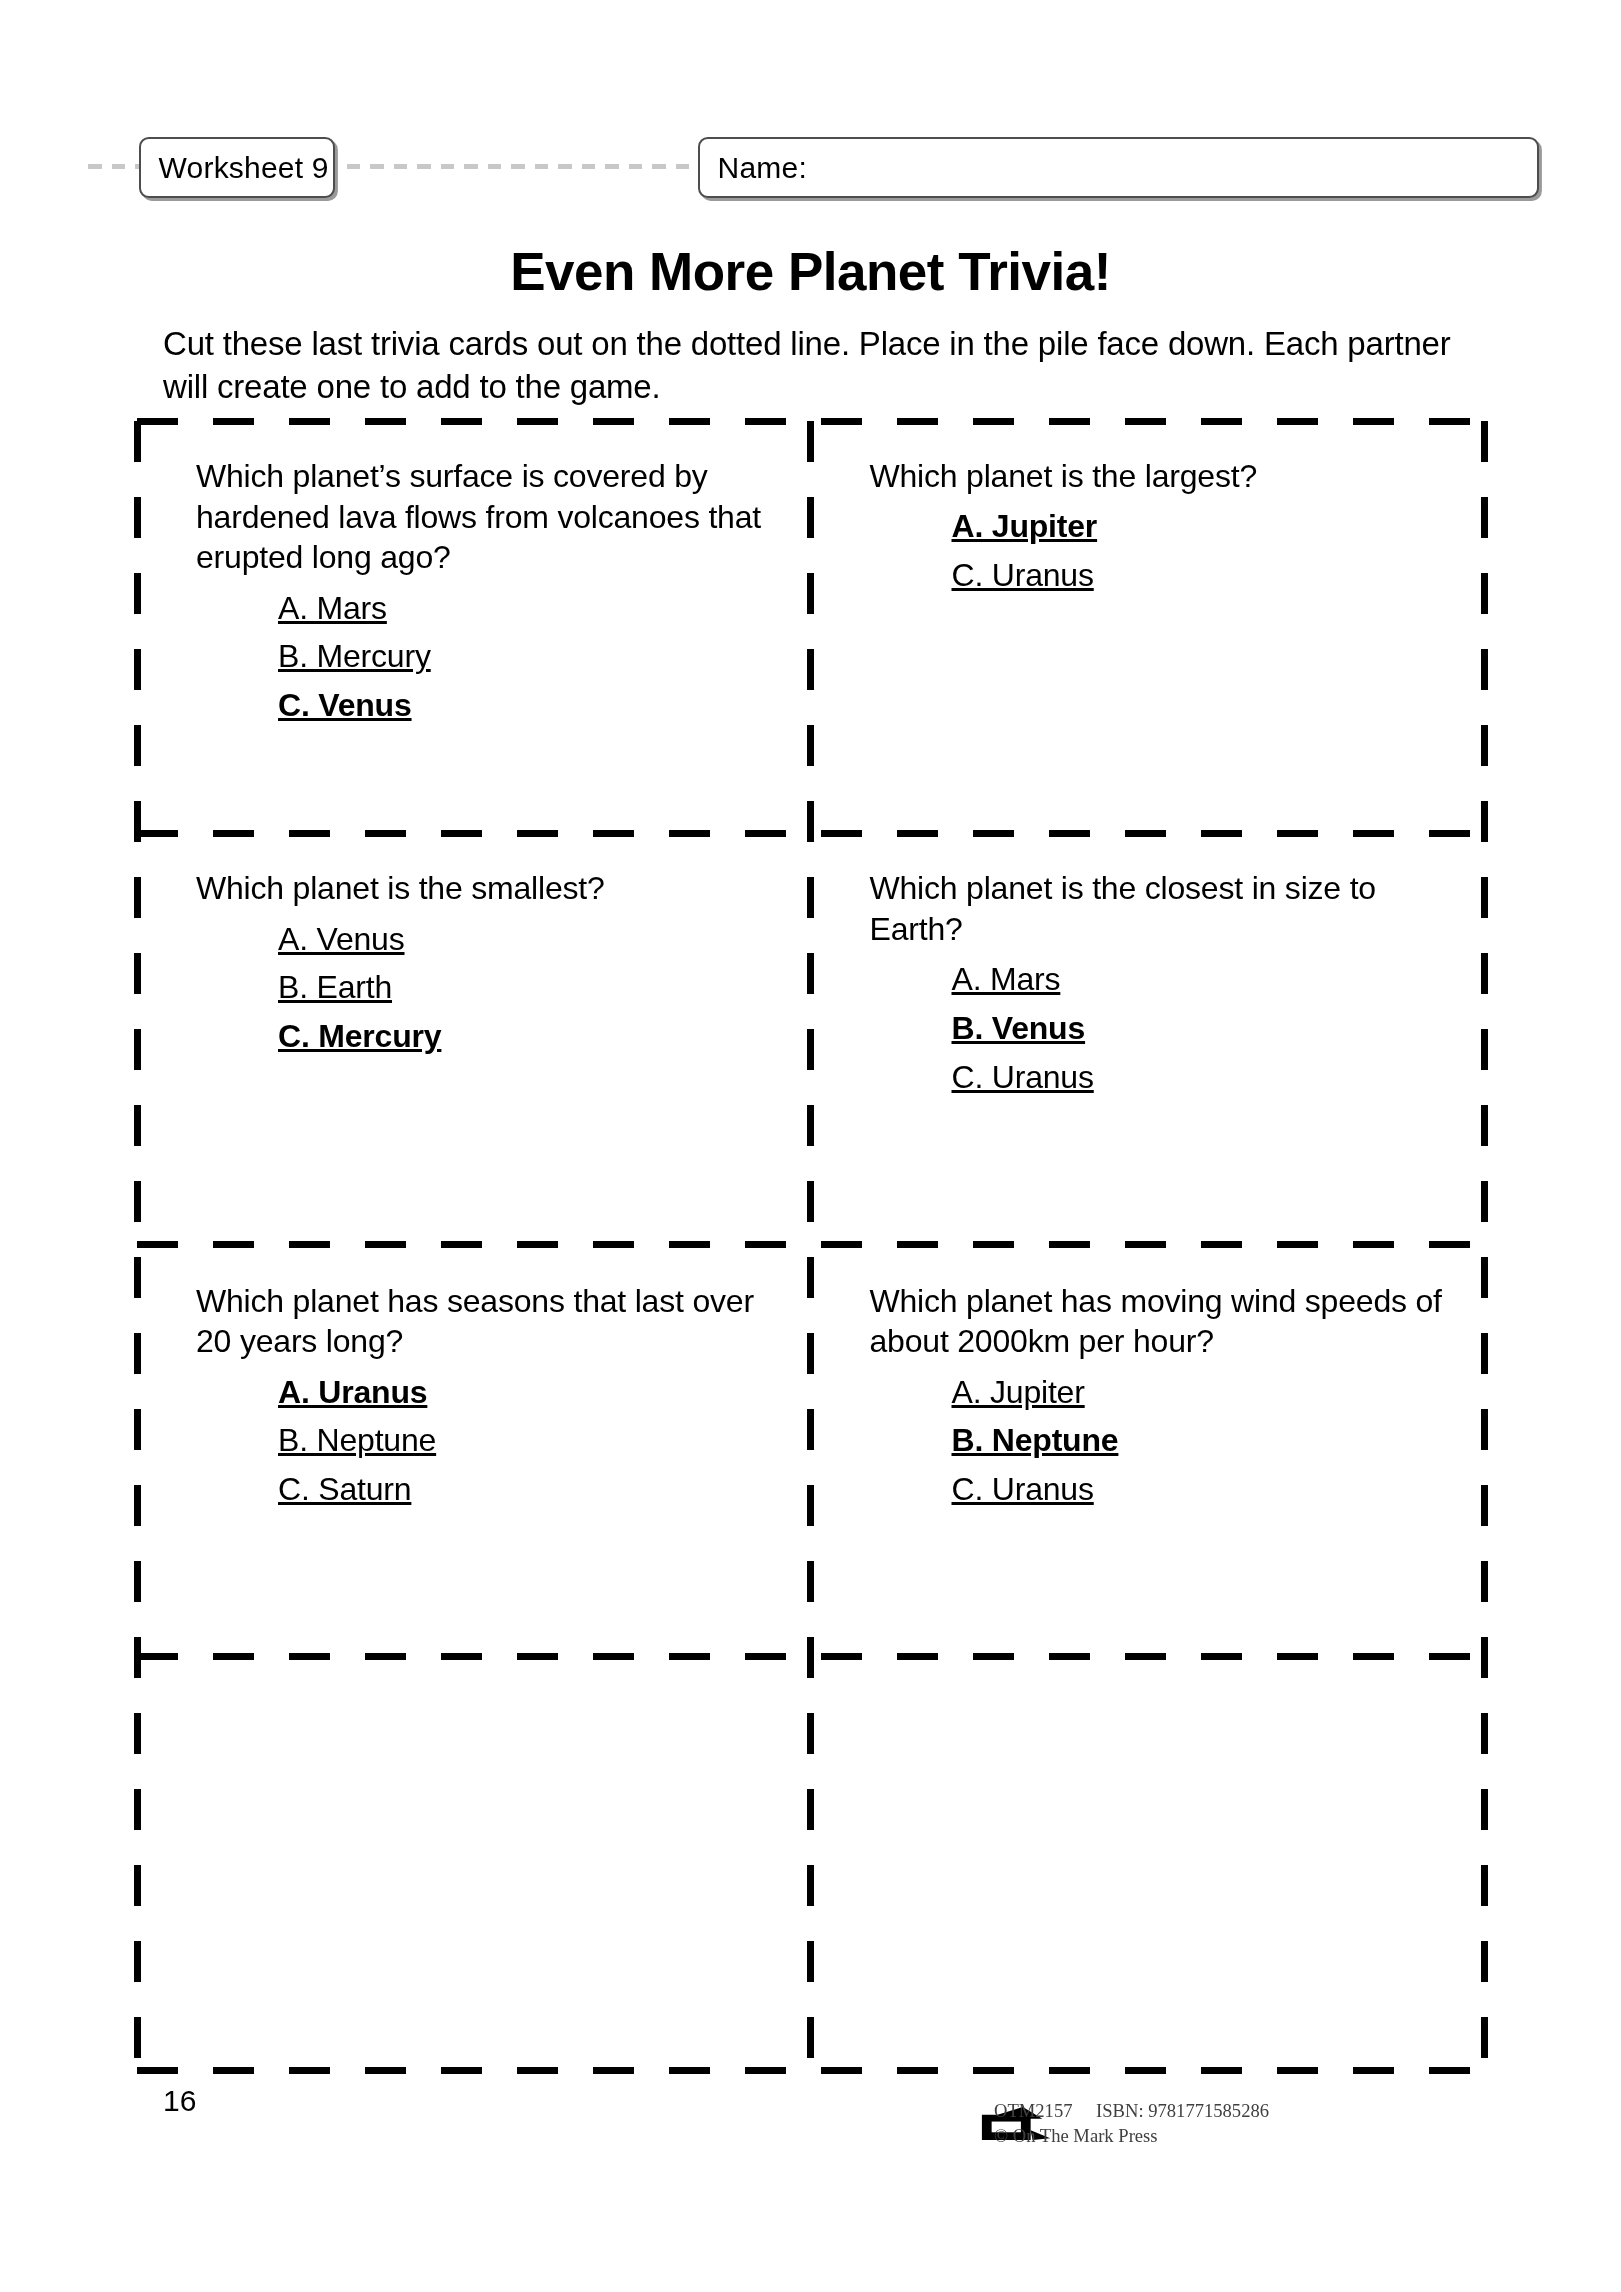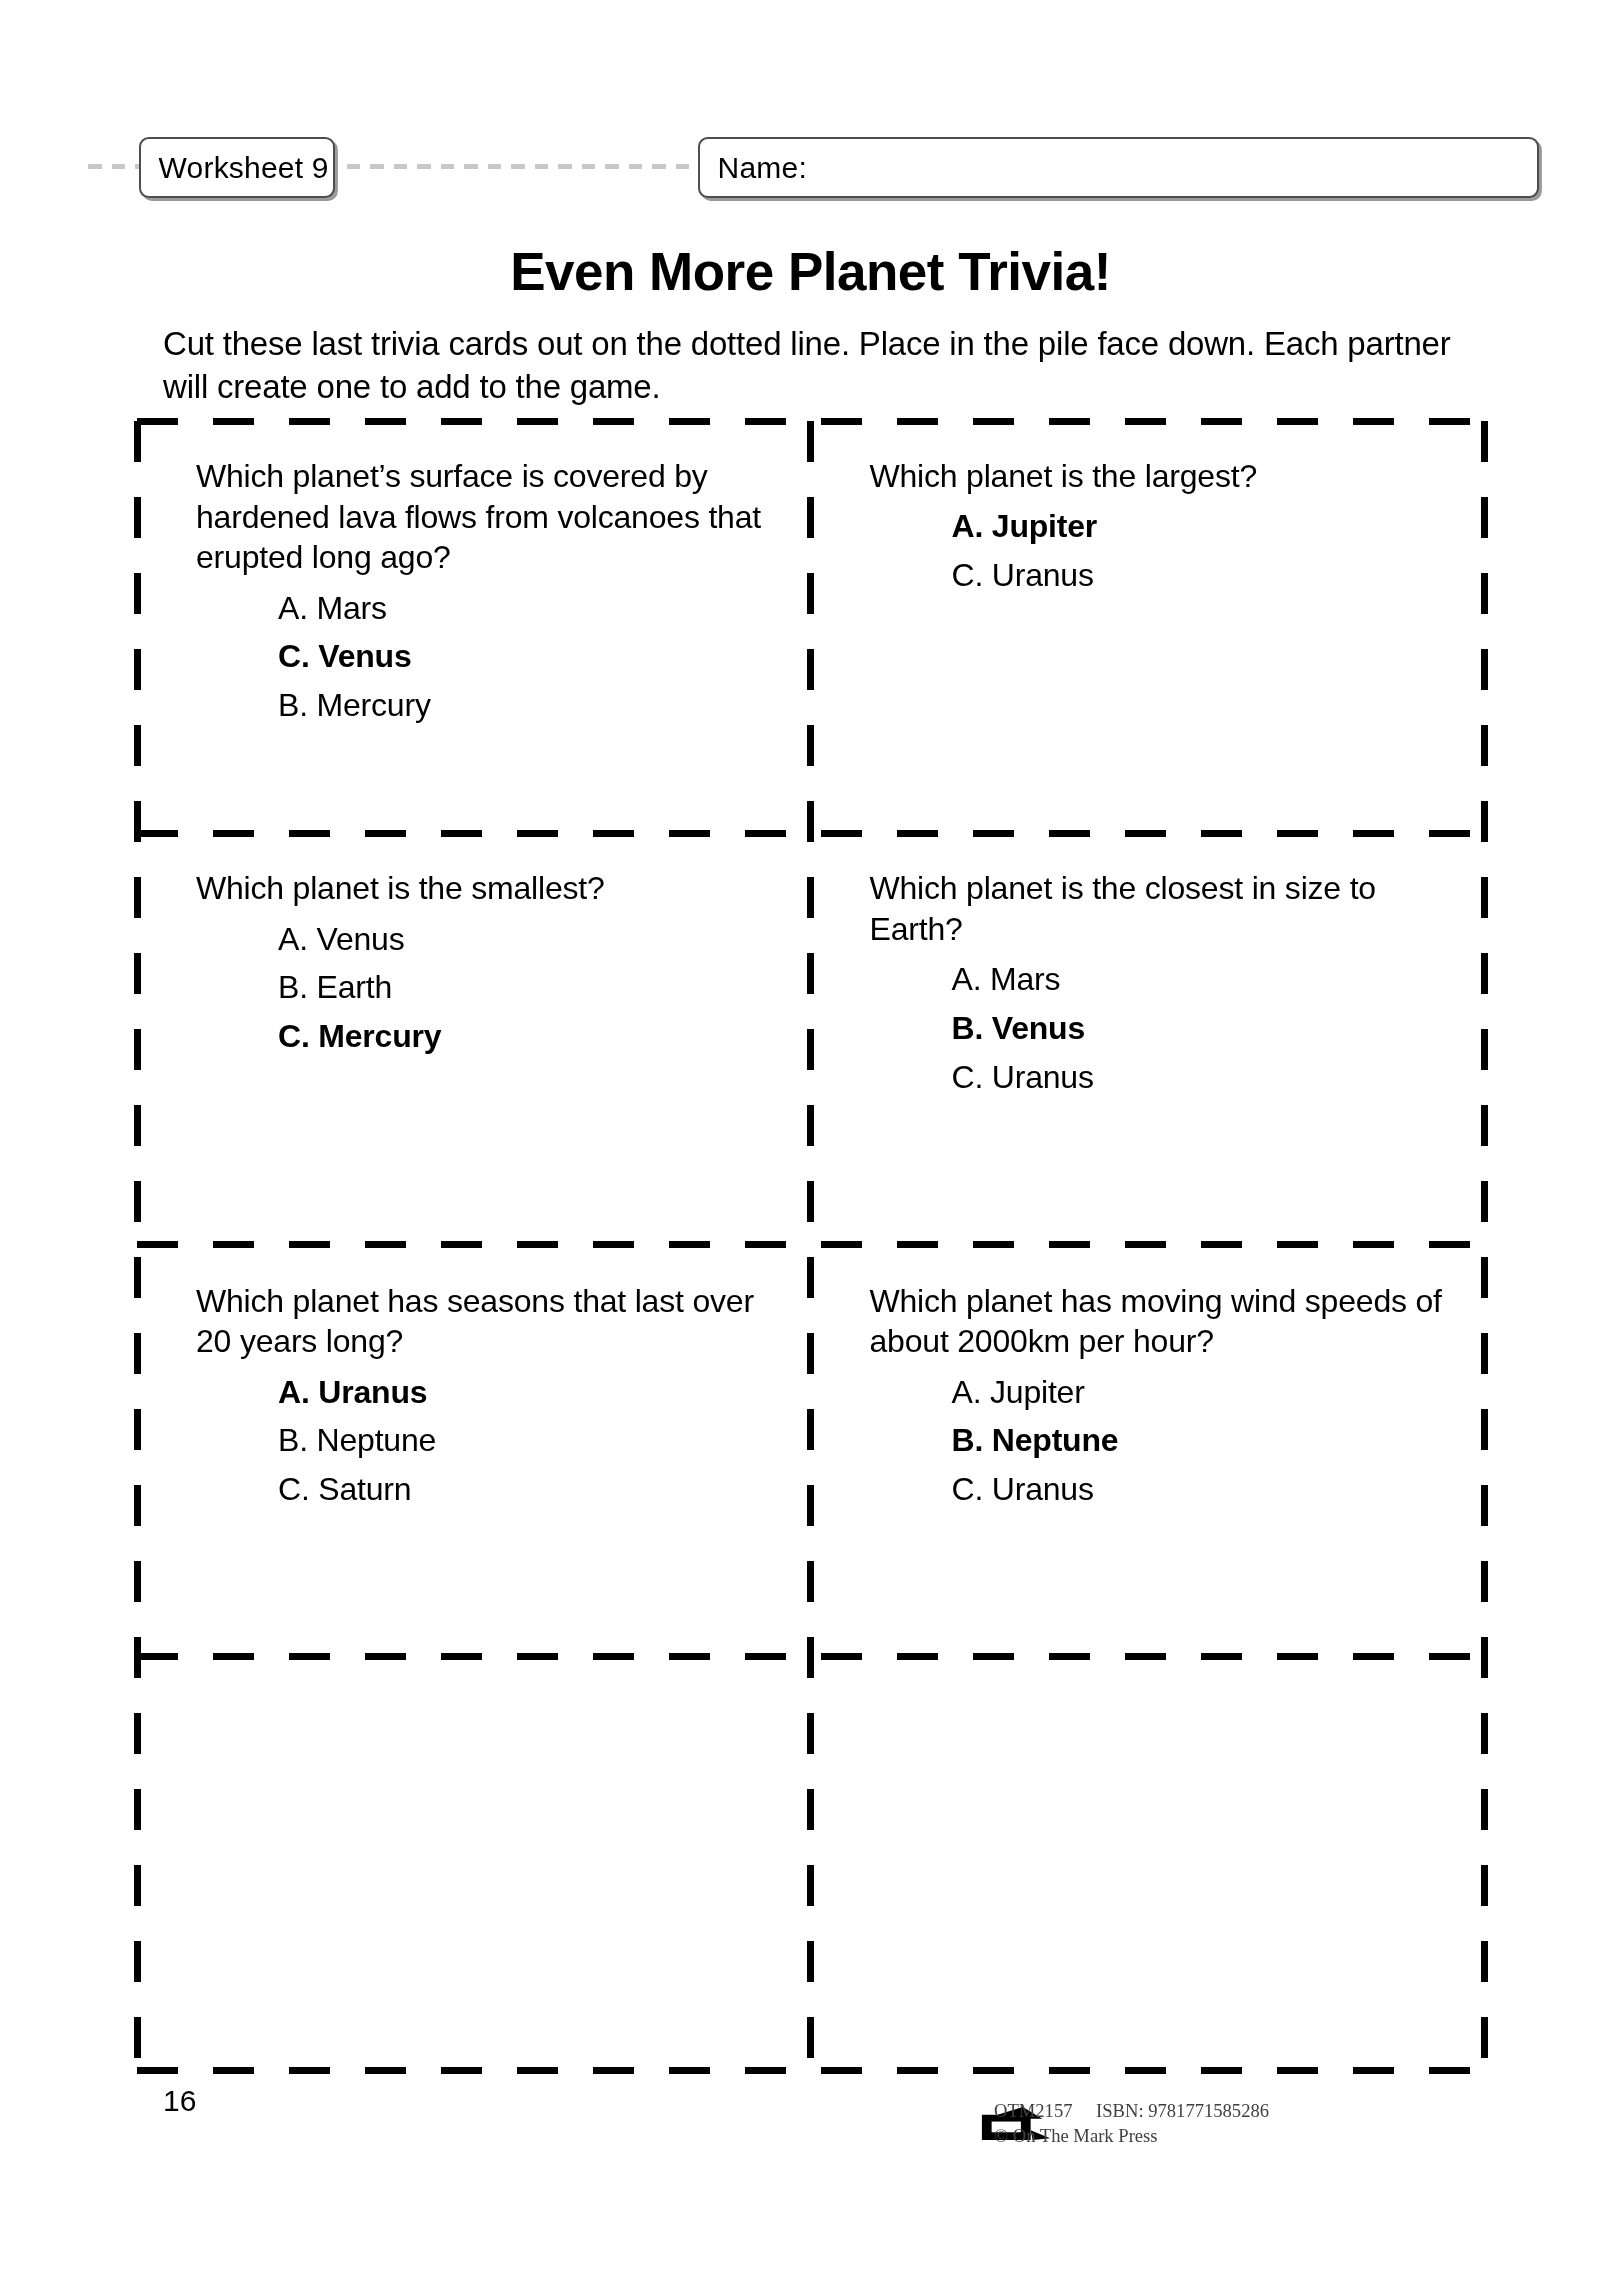--- a/index.html
+++ b/index.html
@@ -141,20 +141,21 @@
   .q {
     font-size: 32px;
     line-height: 1.27;
     letter-spacing: -0.2px;
     margin: 0 0 9.8px 0;
   }
   .opts {
     margin: 0;
     padding: 0 0 0 82px;
     list-style: none;
+    text-decoration: underline;
   }
   .opt {
     font-size: 32px;
     line-height: 1.25;
     letter-spacing: -0.2px;
     margin-bottom: 8.8px;
     white-space: nowrap;
   }
   .opt.correct {
     font-weight: bold;
@@ -222,22 +223,22 @@
     <div class="vrule" style="left:-2.9px;"></div>
     <div class="vrule" style="left:670px;"></div>
     <div class="vrule" style="left:1344px;"></div>
 
     <div class="cards">
 
       <div class="card">
         <p class="q">Which planet’s surface is covered by hardened lava flows from volcanoes that erupted long ago?</p>
         <ul class="opts">
           <li class="opt">A. Mars</li>
+          <li class="opt">B. Mercury</li>
           <li class="opt correct">C. Venus</li>
-          <li class="opt">B. Mercury</li>
         </ul>
       </div>
 
       <div class="card">
         <p class="q">Which planet is the largest?</p>
         <ul class="opts">
           <li class="opt correct">A. Jupiter</li>
           <li class="opt">C. Uranus</li>
         </ul>
       </div>

